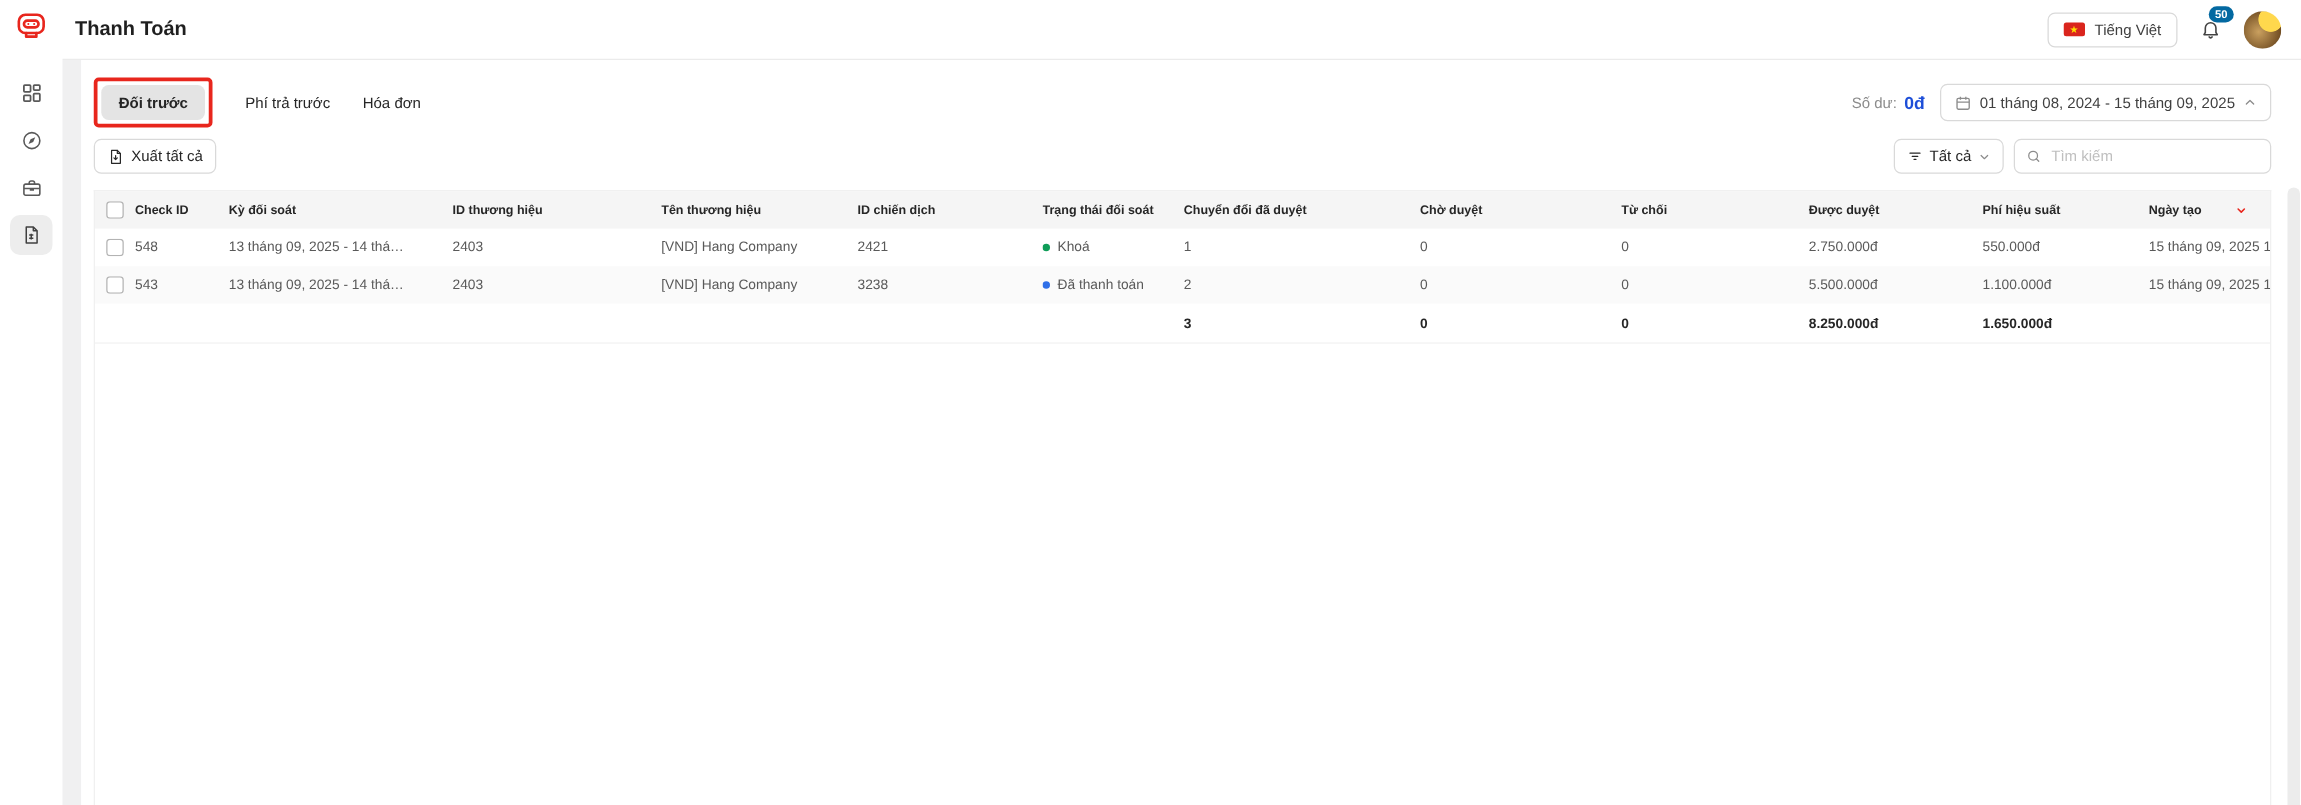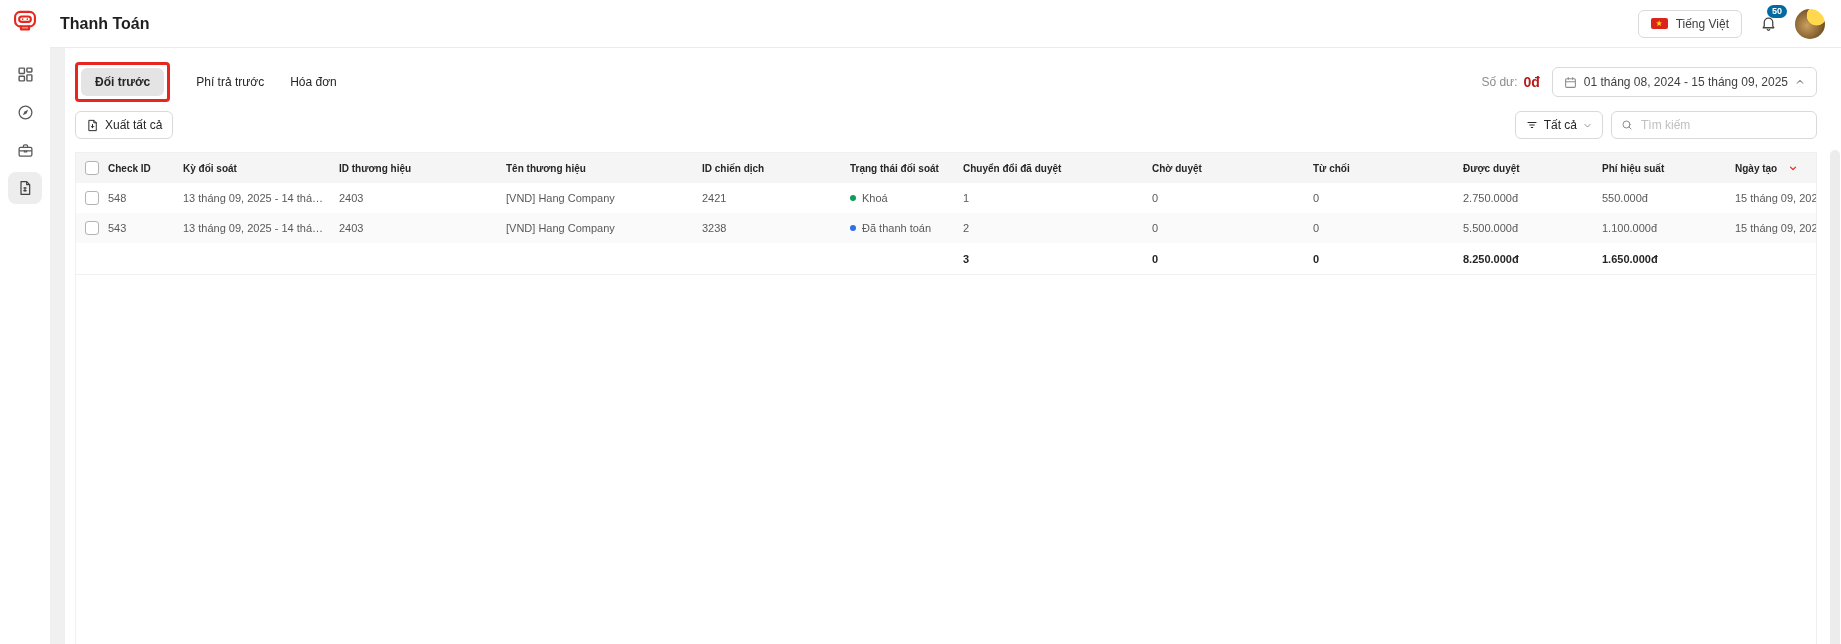--- a/index.html
+++ b/index.html
@@ -60,22 +60,22 @@
   .table-wrap { margin-top:13px; margin-right:24px; border:1px solid #f0f0f0; border-bottom:none; flex:1; display:flex; flex-direction:column; min-height:0; }
   .trow { display:flex; align-items:center; height:30px; flex:none; }
   .thead { background:#f5f5f5; }
   .thead .cell { font-weight:700; font-size:10px; color:#262626; }
   .row-even { background:#fff; }
   .row-odd { background:#fafafa; }
   .totals { background:#fff; border-bottom:1px solid #f0f0f0; height:32px; }
   .totals .cell { font-weight:700; color:#262626; }
   .cell { padding-right:12px; font-size:11px; color:#595959; white-space:nowrap; overflow:hidden; text-overflow:ellipsis; flex:none; }
   .c0 { width:32px; display:flex; align-items:center; justify-content:center; padding:0; }
-  .c1 { width:75px; } .c2 { width:156px; } .c3 { width:167px; } .c4 { width:157px; }
-  .c5 { width:148px;margin-left:39px; } .c6 { width:113px; } .c7 { width:189px; } .c8 { width:161px; }
+  .c1 { width:75px; } .c2 { width:156px; } .c3 { width:167px;margin-left:23px; } .c4 { width:157px; }
+  .c5 { width:148px; } .c6 { width:113px; } .c7 { width:189px; } .c8 { width:161px; }
   .c9 { width:150px; } .c10 { width:139px; } .c11 { width:133px; }
   .c12 { flex:1; display:flex; align-items:center; min-width:0; }
   .cb { width:14px; height:14px; border:1.5px solid #b3b3b3; border-radius:3px; background:#fff; cursor:pointer; flex:none; }
   .status { display:flex; align-items:center; gap:6px; overflow:hidden; }
   .dot { width:6px; height:6px; border-radius:50%; flex:none; }
   .sort-icon { margin-left:auto; margin-right:6px; display:flex; }
   .table-filler { flex:1; background:#fff; }
 
   
   .scrollbar { position:absolute; right:1px; top:150px; bottom:0; width:10px; border-radius:6px 6px 0 0; background:#ececec; cursor:pointer; }
@@ -153,21 +153,21 @@
       <div class="tabs-row">
         <div class="tabs">
           <span class="annotation" style="border-color: rgb(232, 38, 29);">
             <span class="tab active">Đối trước</span>
           </span>
           <span class="tab">Phí trả trước</span>
           <span class="tab">Hóa đơn</span>
         </div>
         <div class="tabs-right">
           <span class="balance-label">Số dư:</span>
-          <span class="balance-value" style="color: #b91c1c;">0đ</span>
+          <span class="balance-value" style="color: #1d4ed8;">0đ</span>
           <div class="date-btn">
             <span class="muted-icon">
               <svg width="13" height="13" viewBox="0 0 24 24" fill="none" stroke="currentColor" stroke-width="2">
                 <rect x="3" y="5" width="18" height="16" rx="2"></rect>
                 <path d="M8 2.5V7M16 2.5V7M3 10.5h18"></path>
               </svg>
             </span>
             <span>01 tháng 08, 2024 - 15 tháng 09, 2025</span>
             <span class="muted-icon">
               <svg width="10" height="10" viewBox="0 0 24 24" fill="none" stroke="currentColor" stroke-width="2.5" stroke-linecap="round" stroke-linejoin="round">

